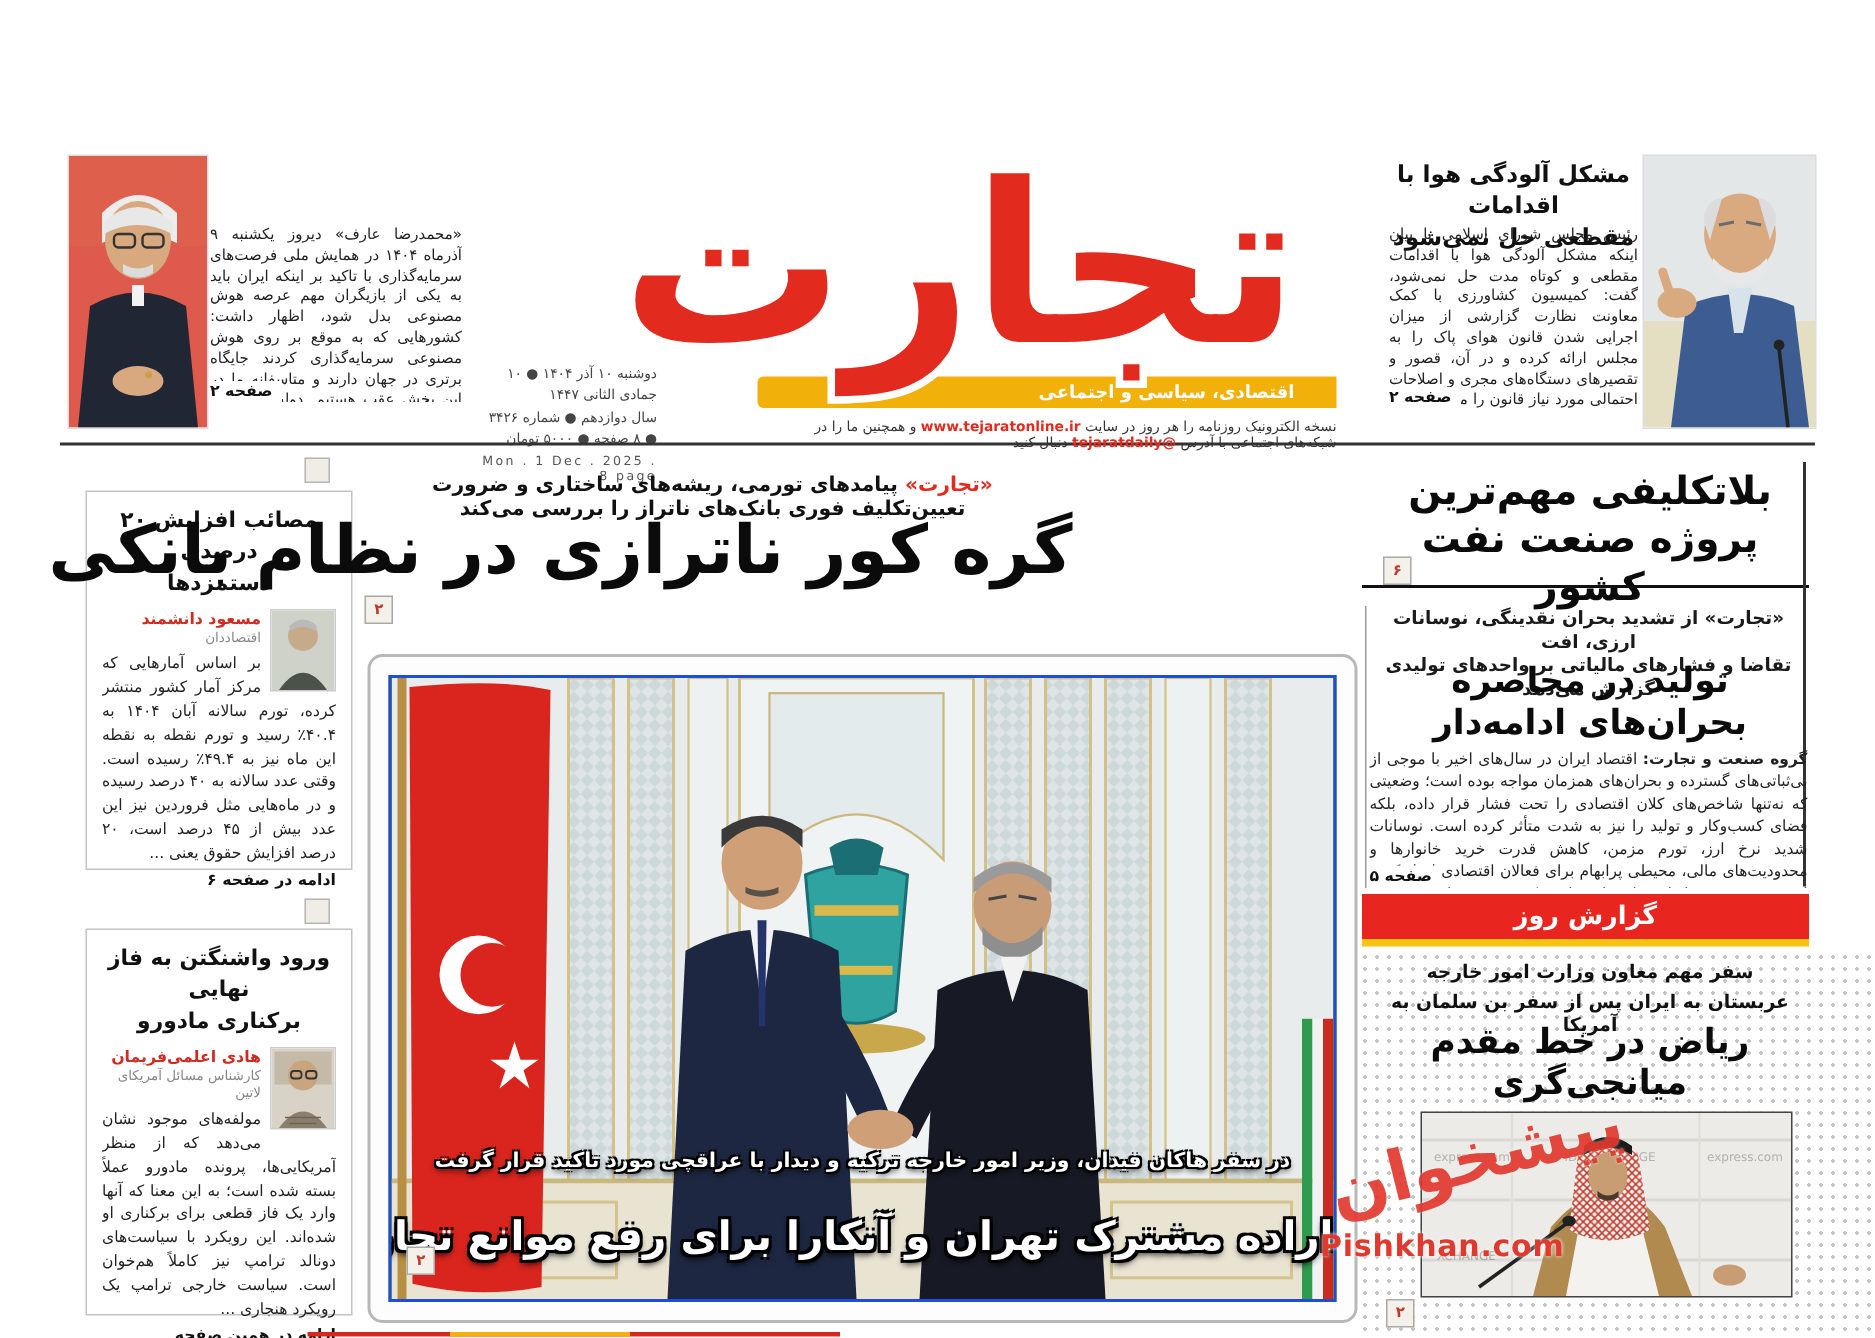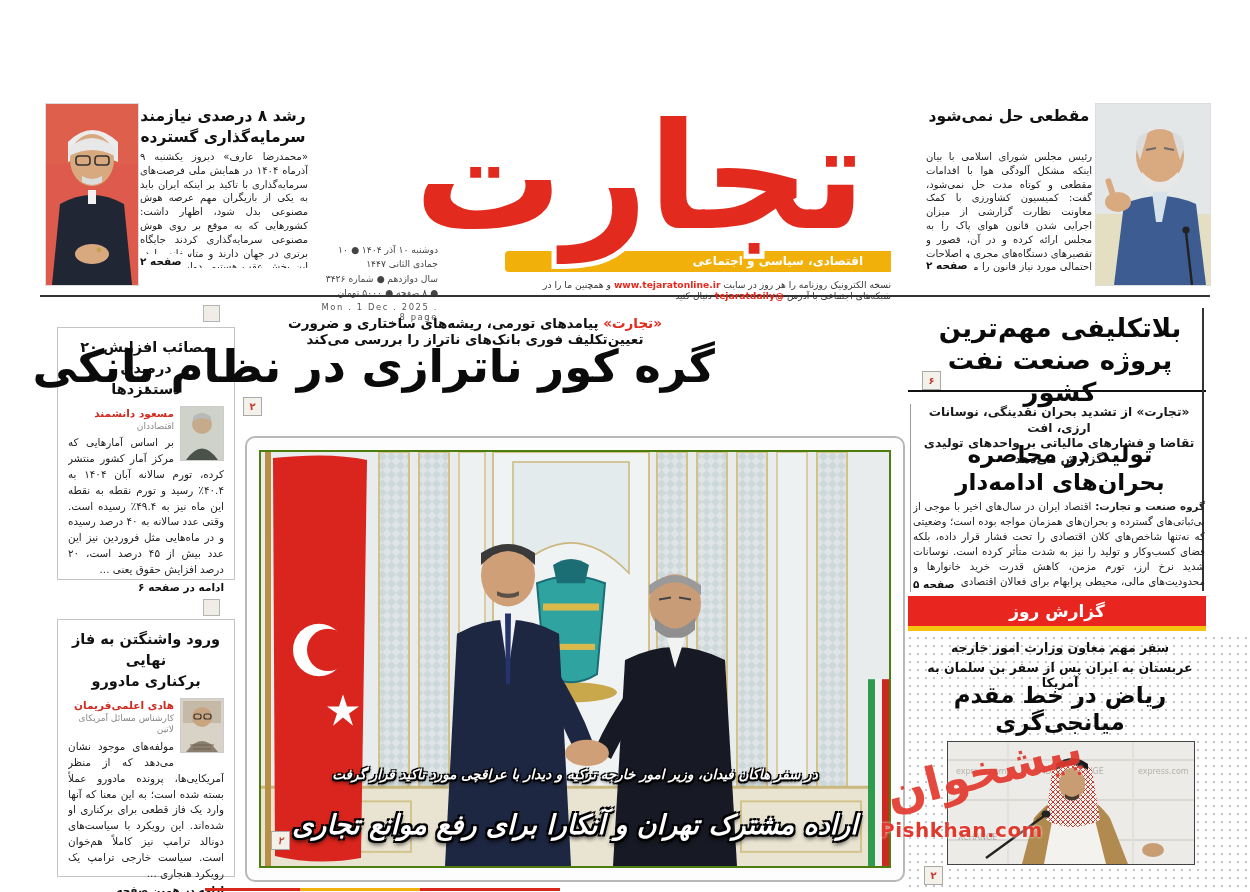--- a/index.html
+++ b/index.html
@@ -47,21 +47,21 @@
 
   
   .lead-kicker{left:255px;top:315px;width:440px;text-align:center;font-size:13.5px;font-weight:bold;color:#111;}
   .lead-kicker .brand{color:#e32a1e;}
   .lead-headline{left:225px;top:340px;width:490px;text-align:center;font-size:45px;font-weight:bold;color:#0b0b0b;white-space:nowrap;}
   .pgbox{position:absolute;width:17px;height:17px;background:#f4f1ea;border:1px solid #a9a9a9;color:#c0392b;
          font-size:10px;font-weight:bold;display:flex;align-items:center;justify-content:center;z-index:4;}
 
   .photo-frame{left:245px;top:436px;width:660px;height:446px;border:2px solid #b8b8b8;border-radius:10px;
                box-sizing:border-box;padding:12px;background:#fdfdfd;}
-  .photo-inner{position:relative;width:100%;height:100%;border:2px solid #4d7c0f;box-sizing:border-box;overflow:hidden;background:#4d7c0f;font-style:italic;}
+  .photo-inner{position:relative;width:100%;height:100%;border:2px solid #1d4ed8;box-sizing:border-box;overflow:hidden;background:#4d7c0f;}
   .cap-kicker{position:absolute;left:0;right:0;bottom:84px;text-align:center;font-size:13.5px;font-weight:bold;color:#fff;
      text-shadow:-1.5px -1.5px 0 #000,1.5px -1.5px 0 #000,-1.5px 1.5px 0 #000,1.5px 1.5px 0 #000,0 2px 4px #000;}
   .cap-main{position:absolute;left:0;right:0;bottom:26px;text-align:center;font-size:27px;font-weight:bold;color:#fff;white-space:nowrap;
      text-shadow:-2px -2px 0 #000,2px -2px 0 #000,-2px 2px 0 #000,2px 2px 0 #000,0 3px 5px #000;}
 
   
   .oil-head{left:915px;top:312px;width:290px;text-align:center;font-size:26px;line-height:32px;font-weight:bold;color:#0b0b0b;}
   .hr2{left:908px;top:390px;width:298px;height:2px;background:#111;}
   .vrule-r{left:1202px;top:308px;width:1.5px;height:283px;background:#333;}
   .vrule-l{left:910px;top:404px;width:1px;height:188px;background:#999;}
@@ -101,24 +101,20 @@
       <path d="M23 44 Q46 24 69 44 L69 52 Q46 40 23 52 Z" fill="#e8e8e8"></path>
       <rect x="30" y="52" width="14" height="9" rx="3" fill="none" stroke="#333" stroke-width="1.6"></rect>
       <rect x="49" y="52" width="14" height="9" rx="3" fill="none" stroke="#333" stroke-width="1.6"></rect>
       <path d="M36 72 Q46 78 56 72 L56 78 Q46 84 36 78 Z" fill="#dcdcdc"></path>
       <path d="M14 100 Q46 82 78 100 L86 181 L6 181 Z" fill="#202633"></path>
       <path d="M42 86 L50 86 L50 100 L42 100 Z" fill="#f2f2f2"></path>
       <ellipse cx="46" cy="150" rx="17" ry="10" fill="#d8a87f"></ellipse>
       <circle cx="53" cy="146" r="2.4" fill="#caa14a"></circle>
     </svg>
   </div>
-  <div class="abs tl-title rtl">
-    <span style="display:block">رشد ۸ درصدی نیازمند</span>
-    <span style="display:block">سرمایه‌گذاری گسترده</span>
-  </div>
   <div class="abs tl-body rtl jtext" style="position:absolute">
     <span>«محمدرضا عارف» دیروز یکشنبه ۹ آذرماه ۱۴۰۴ در همایش ملی فرصت‌های سرمایه‌گذاری با تاکید بر اینکه ایران باید به یکی از بازیگران مهم عرصه هوش مصنوعی بدل شود، اظهار داشت: کشورهایی که به موقع بر روی هوش مصنوعی سرمایه‌گذاری کردند جایگاه برتری در جهان دارند و متاسفانه ما در این بخش عقب هستیم. دولت چهاردهم از همان ابتدا و به استناد اسناد بالادستی با اولویت، ستاد توسعه ...</span>
     <b class="pref">صفحه ۲</b>
   </div>
 
   <div class="abs date-block rtl">
     <div class="fa-line">دوشنبه ۱۰ آذر ۱۴۰۴ ● ۱۰ جمادی الثانی ۱۴۴۷</div>
     <div class="fa-line">سال دوازدهم ● شماره ۳۴۲۶ ● ۸ صفحه ● ۵۰۰۰ تومان</div>
     <div class="en-line">Mon . 1 Dec . 2025 . 8 page</div>
   </div>
@@ -133,20 +129,21 @@
   </div>
   <div class="abs web-note rtl">
     <span>نسخه الکترونیک روزنامه را هر روز در سایت</span>
     <span class="red">www.tejaratonline.ir</span>
     <span>و همچنین ما را در شبکه‌های اجتماعی با آدرس</span>
     <span class="red">@tejaratdaily</span>
     <span>دنبال کنید</span>
   </div>
 
   <div class="abs tr-title rtl">
+    <span style="display:block">مشکل آلودگی هوا با اقدامات</span>
     <span style="display:block">مقطعی حل نمی‌شود</span>
   </div>
   <div class="abs tr-body rtl jtext">
     <span>رئیس مجلس شورای اسلامی با بیان اینکه مشکل آلودگی هوا با اقدامات مقطعی و کوتاه مدت حل نمی‌شود، گفت: کمیسیون کشاورزی با کمک معاونت نظارت گزارشی از میزان اجرایی شدن قانون هوای پاک را به مجلس ارائه کرده و در آن، قصور و تقصیرهای دستگاه‌های مجری و اصلاحات احتمالی مورد نیاز قانون را مشخص کند. به گزارش ایسنا، محمدباقر قالیباف رئیس مجلس شورای اسلامی در جلسه علنی دیروز ...</span>
     <b class="pref">صفحه ۲</b>
   </div>
   <div class="abs tr-photo">
     <svg width="114" height="181" viewBox="0 0 114 181" preserveAspectRatio="none">
       <rect width="114" height="181" fill="#e3e7e8"></rect>
       <rect y="110" width="114" height="71" fill="#e6d7a4" opacity=".55"></rect>

